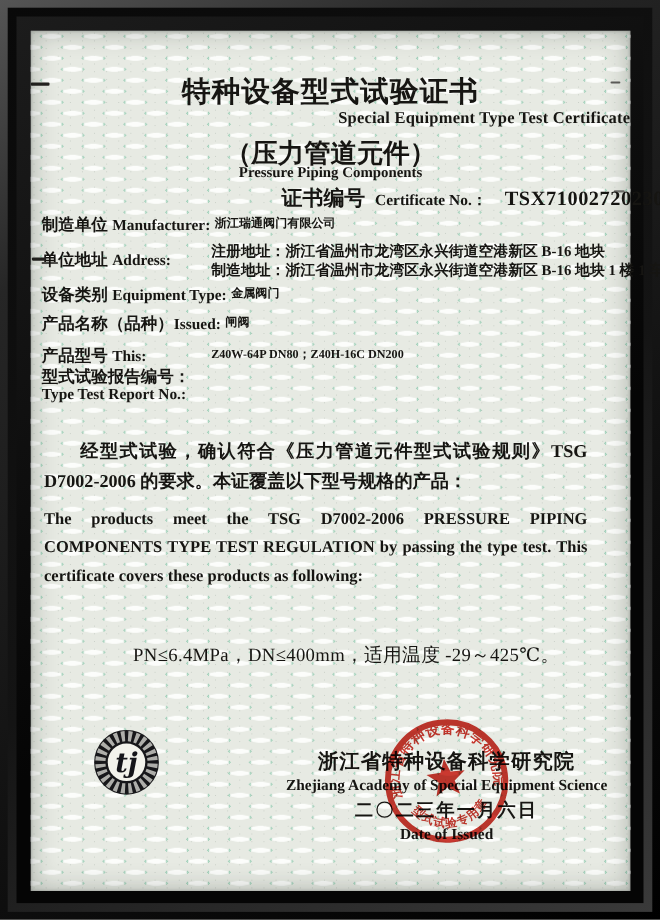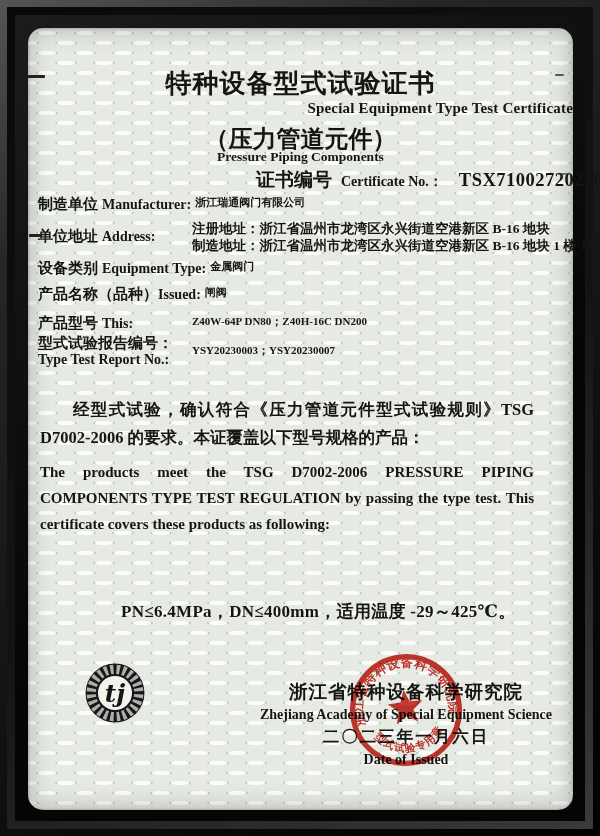--- a/index.html
+++ b/index.html
@@ -15,21 +15,20 @@
   .paper{
     position:relative;width:100%;height:100%;color:#161512;
     background-color:#e7eae3;
     background-image:
       radial-gradient(ellipse 14px 3.2px at 19px 5px, #fcfdfb 58%, rgba(252,253,251,0) 72%),
       radial-gradient(ellipse 14px 3.2px at 19px 5px, #fcfdfb 58%, rgba(252,253,251,0) 72%),
       radial-gradient(circle 1.7px at 9.5px 5px, rgba(104,186,150,.62) 55%, rgba(104,186,150,0) 75%),
       radial-gradient(circle 1px at 3px 2px, rgba(120,135,125,.28) 45%, rgba(120,135,125,0) 65%);
     background-size:38px 20px,38px 20px,19px 10px,11px 7px;
     background-position:0 0,19px 10px,0 0,0 0;
-    border-radius:15px;
   }
   .paper::after{content:"";position:absolute;inset:0;pointer-events:none;
     box-shadow:inset 0 0 24px rgba(25,35,30,.30), inset 0 0 3px rgba(0,0,0,.30);}
 
   
   .title-zh{position:absolute;top:38px;left:0;width:100%;text-align:center;
     font-size:26px;font-weight:700;letter-spacing:1px;}
   .title-en{position:absolute;top:72px;left:0;width:100%;text-align:right;
     font-size:15px;font-weight:700;letter-spacing:.2px;}
   .subtitle-zh{position:absolute;top:95px;left:0;width:100%;text-align:center;
@@ -54,21 +53,21 @@
   .r5 .lbl{line-height:16.5px;}
   .r5 .lbl .zh,.r5 .lbl .en{display:block;}
   .r5 .val{padding-top:8px;}
 
   
   .body-block{position:absolute;top:368px;left:12px;width:494px;}
   .body-block .zh{margin:0;font-size:16.5px;font-weight:700;line-height:27.5px;
     text-indent:2em;text-align:justify;}
   .body-block .en{margin:8px 0 0 0;font-size:15px;font-weight:700;line-height:26px;
     text-align:justify;text-justify:inter-word;}
-  .spec-line{position:absolute;top:572px;left:93px;font-size:17px;font-weight:700;letter-spacing:.3px;}
+  .spec-line{position:absolute;top:556px;left:93px;font-size:17px;font-weight:400;letter-spacing:.3px;}
 
   
   .footer-block{position:absolute;top:651px;left:225px;width:306px;text-align:center;}
   .issuer-zh{font-size:18.5px;font-weight:700;letter-spacing:1px;}
   .issuer-en{font-size:14px;font-weight:700;margin-top:3px;}
   .issue-date{font-size:16.5px;font-weight:700;letter-spacing:2px;margin-top:3px;}
   .date-label{font-size:14px;font-weight:700;margin-top:4px;}
 
   .org-logo{position:absolute;left:56px;top:634px;width:62px;height:62px;}
   .red-seal{position:absolute;left:320px;top:624px;width:116px;height:116px;
@@ -126,21 +125,20 @@
       <div class="row r4">
         <span class="lbl"><span class="zh">产品型号</span> <span class="en">This:</span></span>
         <span class="val">Z40W-64P DN80；Z40H-16C DN200</span>
       </div>
 
       <div class="row r5">
         <span class="lbl">
               <span class="zh">型式试验报告编号：</span>
               <span class="en">Type Test Report No.:</span>
             </span>
-        <span class="val">YSY20230003；YSY20230007</span>
       </div>
 
       <div class="body-block">
         <p class="zh">经型式试验，确认符合《压力管道元件型式试验规则》TSG D7002-2006 的要求。本证覆盖以下型号规格的产品：</p>
         <p class="en">The products meet the TSG D7002-2006 PRESSURE PIPING COMPONENTS TYPE TEST REGULATION by passing the type test. This certificate covers these products as following:</p>
       </div>
 
       <div class="spec-line">PN≤6.4MPa，DN≤400mm，适用温度 -29～425℃。</div>
 
       <div class="footer-block">

